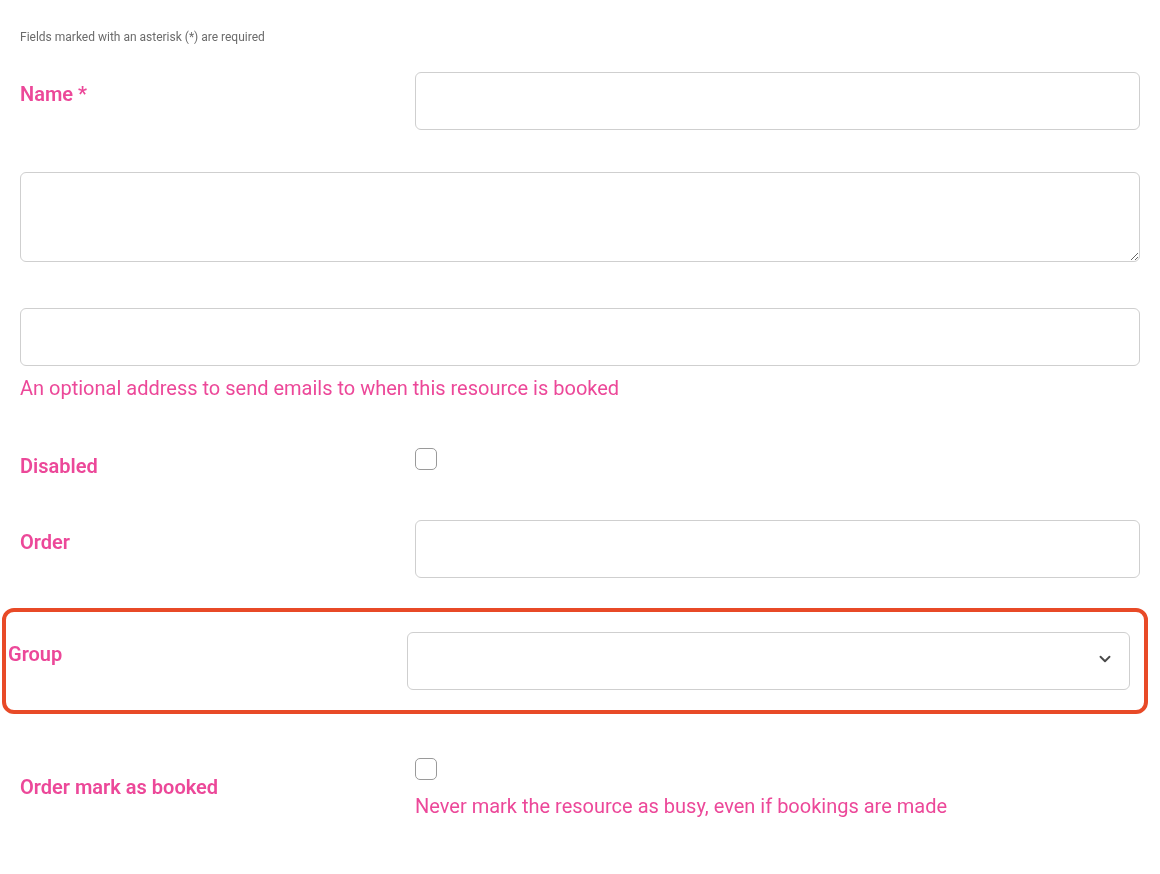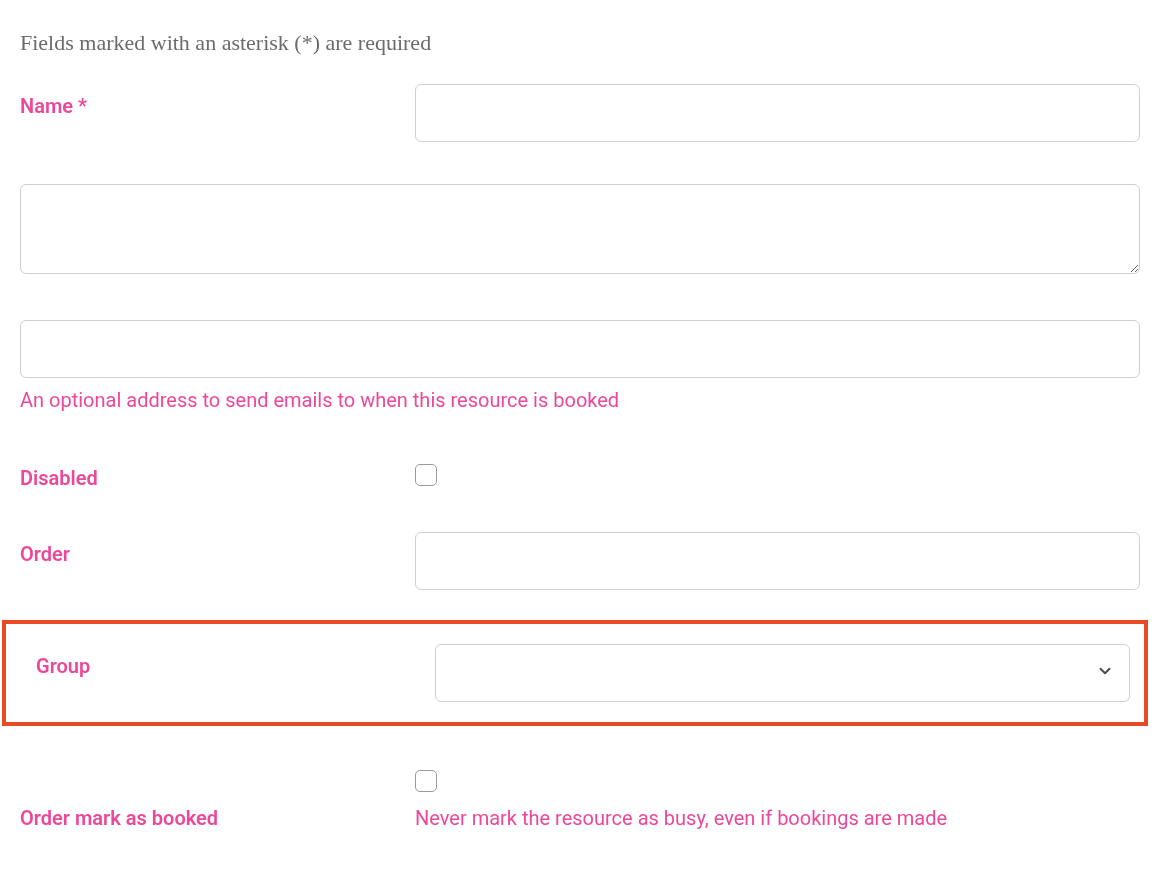--- a/index.html
+++ b/index.html
@@ -8,23 +8,22 @@
       padding: 0;
     }
     body {
       font-family: -apple-system, BlinkMacSystemFont, "Segoe UI", Roboto, "Helvetica Neue", Arial, sans-serif;
       background: #ffffff;
       padding: 30px 20px;
       width: 1160px;
     }
     .form-hint {
       color: #6b6b6b;
-      font-size: 22px;
+      font-size: 12px;
       margin-bottom: 28px;
-      font-family: Liberation Serif, serif;
     }
     .form-row {
       display: flex;
       align-items: flex-start;
       margin-bottom: 42px;
     }
     .form-label {
       width: 395px;
       flex-shrink: 0;
       font-weight: 600;
@@ -92,40 +91,40 @@
     .select-chevron {
       position: absolute;
       right: 16px;
       top: 50%;
       transform: translateY(-50%);
       pointer-events: none;
       color: #4a4a4a;
     }
     .highlight-box {
       border: 4px solid #e84a27;
-      border-radius: 0;
-      padding: 20px 14px 20px 30px;
+      border-radius: 12px;
+      padding: 20px 14px 20px 2px;
       margin-left: -18px;
       margin-right: -8px;
       margin-bottom: 42px;
     }
     .highlight-box .form-row {
       margin-bottom: 0;
     }
     .highlight-box .form-label {
       width: 399px;
     }
     .checkbox-row .form-label {
       padding-top: 0;
     }
     .checkbox-row .form-control-wrap {
       padding-top: 0;
     }
     .checkbox-row {
-      align-items: flex-end;
+      align-items: center;
     }
     .row-disabled {
       margin-bottom: 42px;
     }
     .row-order {
       margin-bottom: 30px;
     }
     .row-never {
       margin-bottom: 0;
     }

